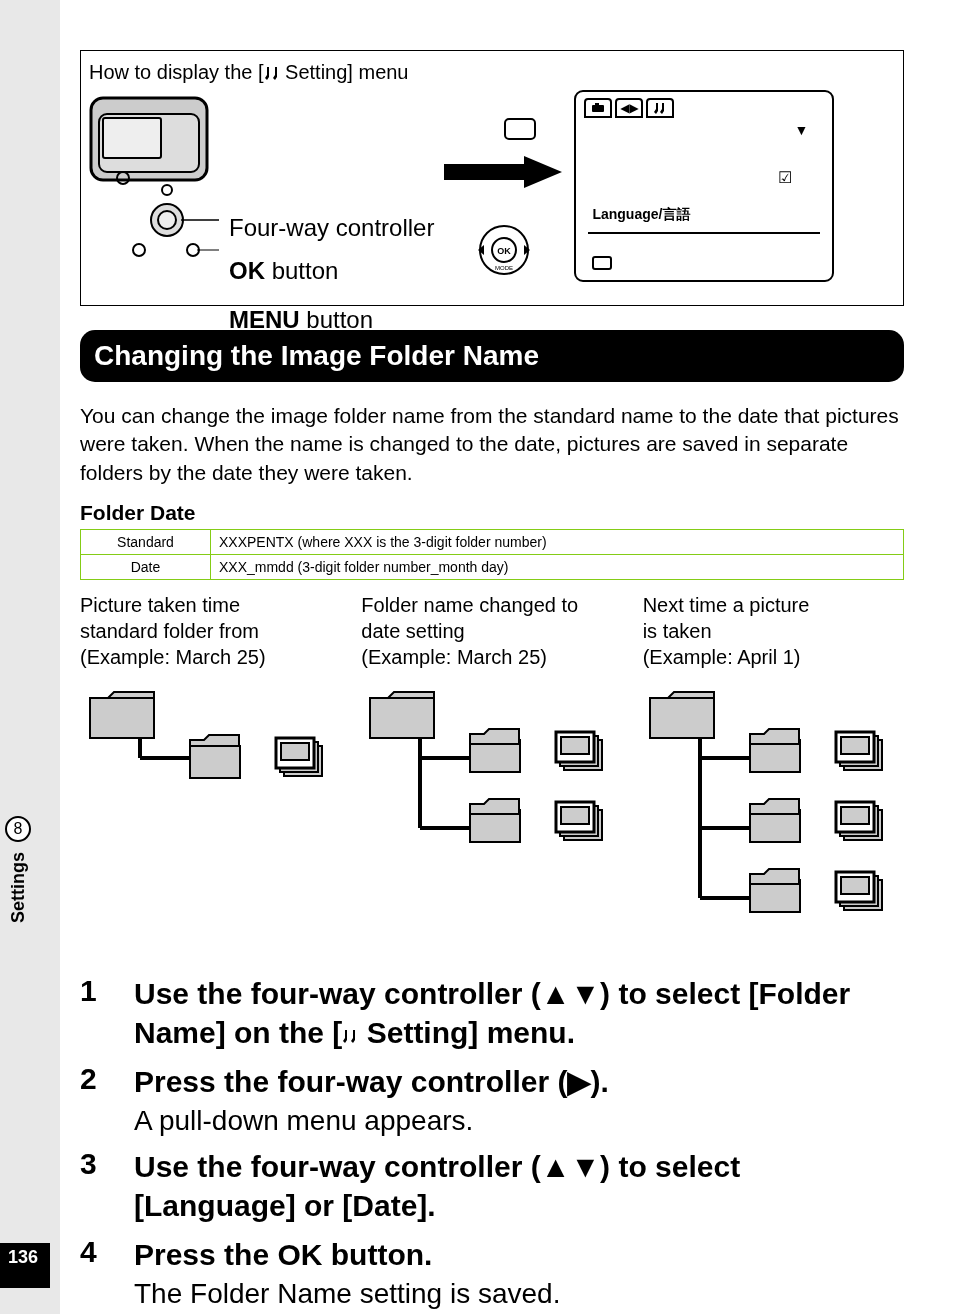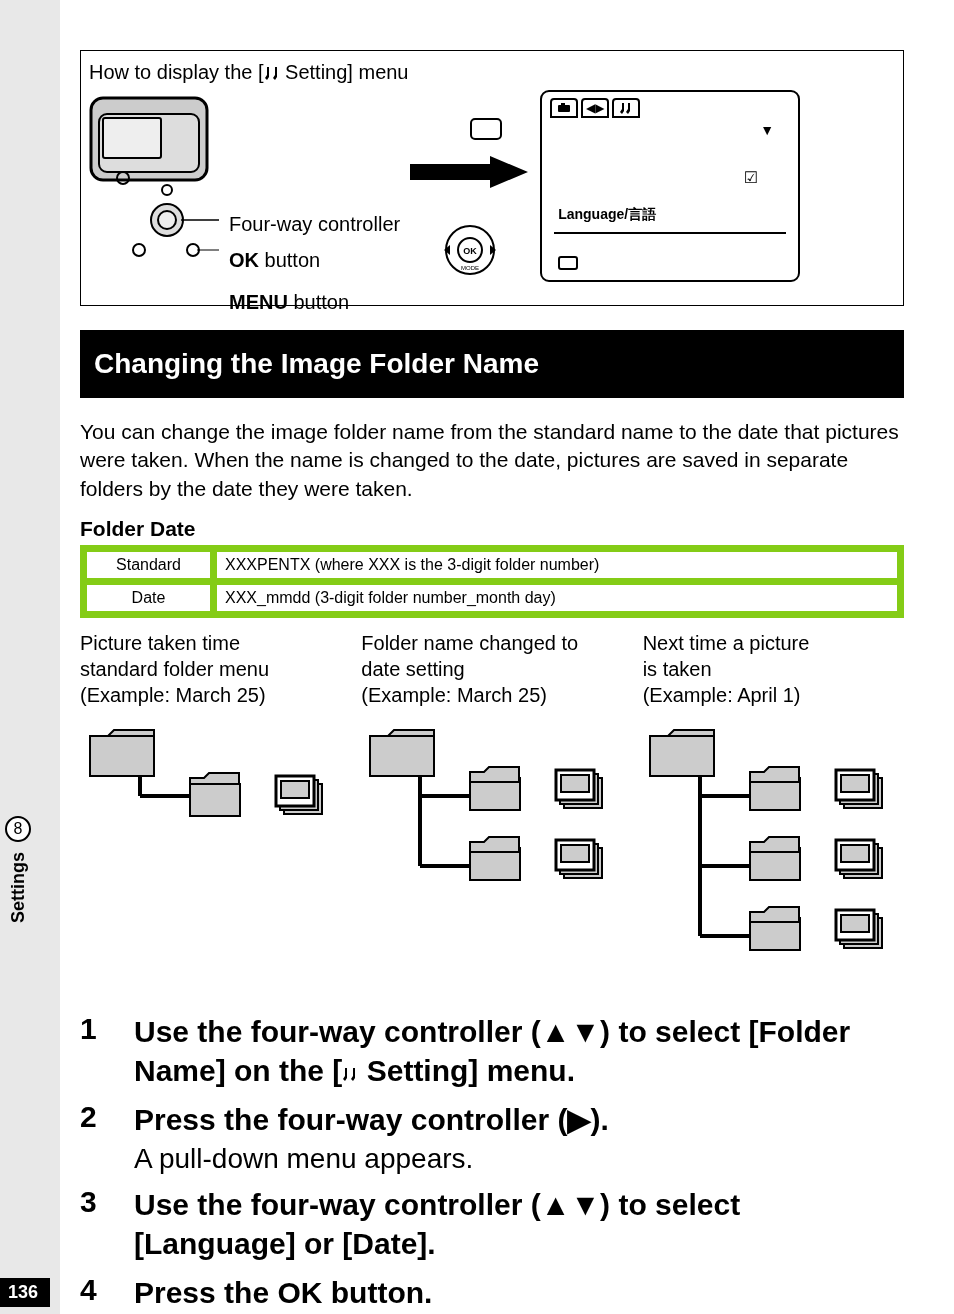--- a/index.html
+++ b/index.html
@@ -37,26 +37,26 @@
 .side-tab .label {
   writing-mode: vertical-rl;
   transform: rotate(180deg);
   font-weight: bold;
   font-size: 18px;
   margin-top: 10px;
   display: inline-block;
 }
 .page-num {
   position: absolute;
-  left: 0; bottom: 7px;
+  left: 0; bottom: 26px;
   background: #000;
   color: #fff;
   font-weight: bold;
   font-size: 18px;
-  padding: 4px 12px 4px 8px;
+  padding: 4px 12px 20px 8px;
 }
 .content { position: absolute; left: 80px; right: 50px; top: 50px; }
 
 .howto-box {
   border: 1px solid #000;
   padding: 10px 14px 18px 8px;
   position: relative;
   height: 256px;
 }
 .howto-box .title {
@@ -67,42 +67,43 @@
   display: flex;
   align-items: flex-start;
   gap: 10px;
 }
 
 .sec-header {
   background: #000;
   color: #fff;
   font-weight: bold;
   font-size: 28px;
-  padding: 18px 14px;
+  padding: 10px 14px;
   margin-top: 24px;
+  border-radius: 15px;
 }
 .para {
   font-size: 21px;
   line-height: 1.35;
   margin-top: 20px;
 }
 .subhead {
   font-weight: bold;
   font-size: 21px;
   margin-top: 14px;
 }
 table.folder {
   border-collapse: collapse;
   width: 100%;
   margin-top: 4px;
 }
 table.folder td {
-  border: 7px solid #84cc16;
+  border: 1px solid #84cc16;
   padding: 4px 8px;
-  font-size: 16px;
+  font-size: 14px;
 }
 table.folder td:first-child { width: 130px; text-align: center; }
 
 .tri-col {
   display: flex;
   gap: 20px;
   margin-top: 12px;
 }
 .tri-col > div { flex: 1; font-size: 20px; line-height: 1.3; }
 
@@ -195,21 +196,21 @@
         <circle cx="78" cy="130" r="9" fill="#eee" stroke="#000" stroke-width="2"></circle>
         <circle cx="78" cy="100" r="5" fill="none" stroke="#000" stroke-width="2"></circle>
         <circle cx="50" cy="160" r="6" fill="none" stroke="#000" stroke-width="2"></circle>
         <circle cx="104" cy="160" r="6" fill="none" stroke="#000" stroke-width="2"></circle>
 
         <line x1="92" y1="130" x2="170" y2="130" stroke="#000" stroke-width="1"></line>
         <line x1="92" y1="130" x2="140" y2="130" stroke="#000" stroke-width="1"></line>
         <line x1="108" y1="160" x2="140" y2="160" stroke="#000" stroke-width="1"></line>
       </svg>
 
-      <div style="margin-top:116px; font-size:20px; line-height:1.8">
+      <div style="margin-top:116px; font-size:24px; line-height:1.8">
         <div>Four-way controller</div>
         <div><b>OK</b><span> button</span></div>
         <div style="margin-top:6px"><b>MENU</b><span> button</span></div>
       </div>
 
       <div style="position:relative; width:120px; height:200px;">
 
         <div style="position:absolute; left:60px; top:28px; width:32px;height:22px;border:2px solid #000;border-radius:5px;"></div>
 
         <svg width="120" height="40" style="position:absolute; left:0; top:62px">
@@ -262,21 +263,21 @@
     <tr>
       <td>Date</td>
       <td>XXX_mmdd (3-digit folder number_month day)</td>
     </tr>
   </tbody>
     </table>
 
   <div class="tri-col">
     <div>
       <span>Picture taken time</span><br>
-      <span>standard folder menu</span><br>
+      <span>standard folder from</span><br>
       <span>(Example: March 25)</span>
     </div>
     <div>
       <span>Folder name changed to</span><br>
       <span>date setting</span><br>
       <span>(Example: March 25)</span>
     </div>
     <div>
       <span>Next time a picture</span><br>
       <span>is taken</span><br>

